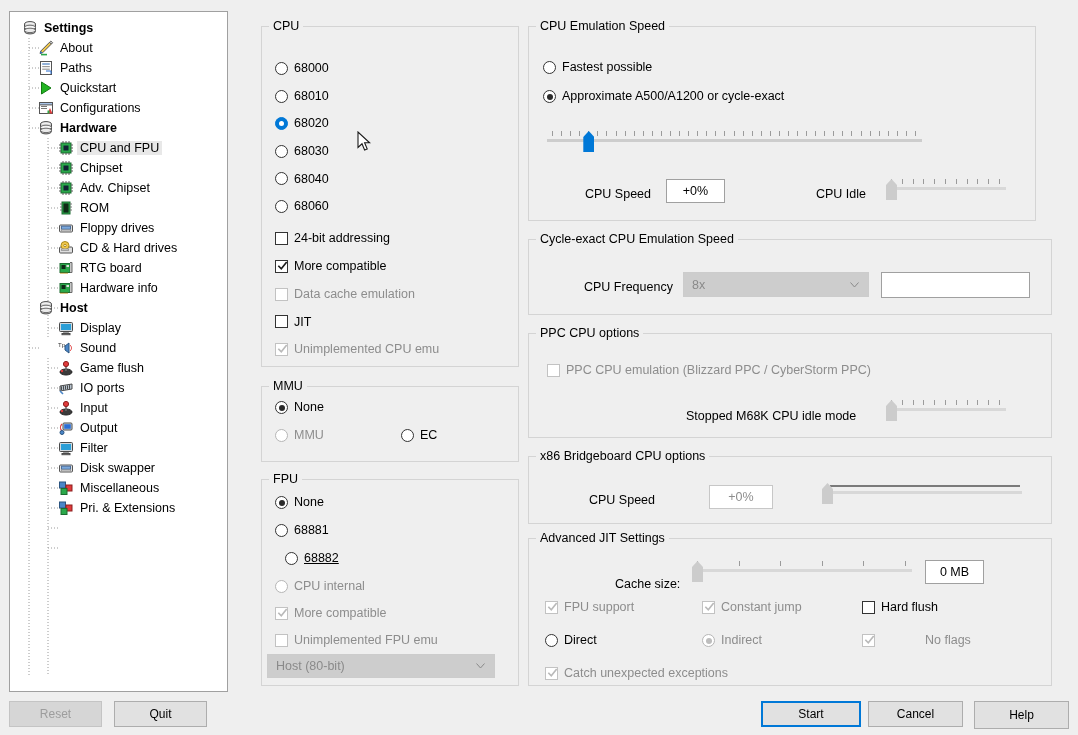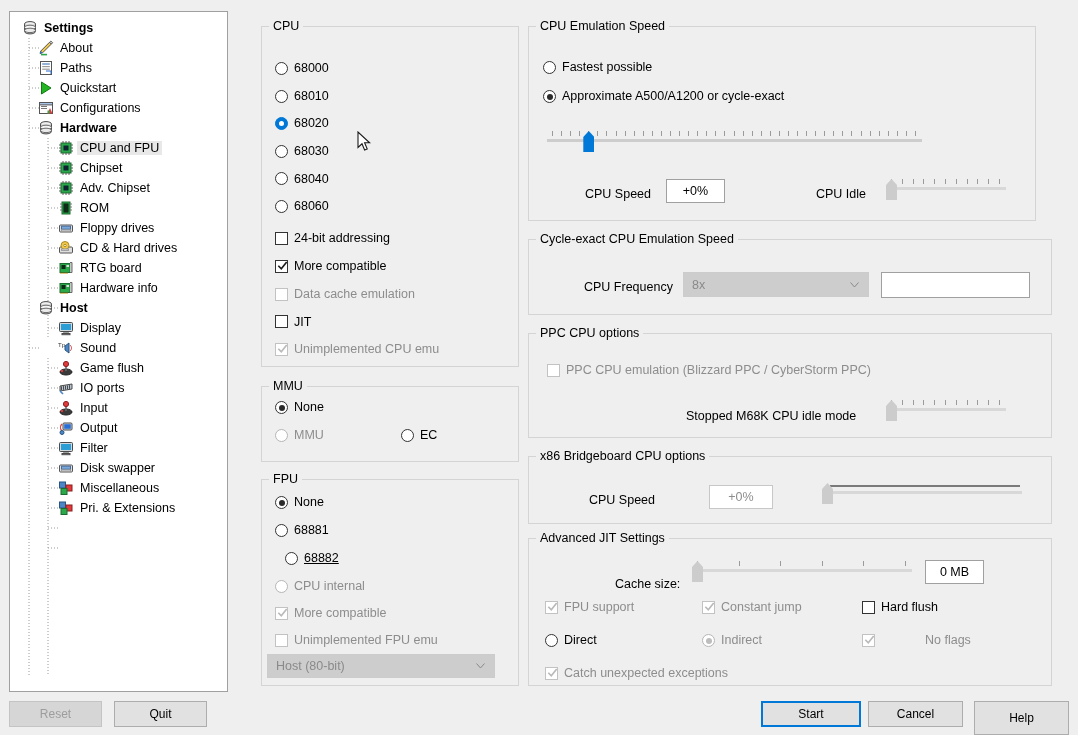--- a/index.html
+++ b/index.html
@@ -44,21 +44,21 @@
     line-height: 1;
     display: flex; align-items: center; justify-content: center;
     cursor: default;
   }
   .btn.disabled { color: #9d9d9d; background: #d6d6d6; border-color: #c4c4c4; }
   .btn.default-focus { border: 2px solid #0078d7; background: #e1e1e1; }
   #btn-reset { position: absolute; left: 9px; top: 701px; width: 93px; height: 26px; }
   #btn-quit  { position: absolute; left: 114px; top: 701px; width: 93px; height: 26px; }
   #btn-start  { position: absolute; left: 761px; top: 701px; width: 100px; height: 26px; }
   #btn-cancel { position: absolute; left: 868px; top: 701px; width: 95px; height: 26px; }
-  #btn-help   { position: absolute; left: 974px; top: 701px; width: 95px; height: 34px; }
+  #btn-help   { position: absolute; left: 974px; top: 701px; width: 95px; height: 28px; }
 
   
   .group {
     position: absolute; box-sizing: border-box;
     border: 1px solid #d4d4d4;
     background: transparent;
   }
   .group > .group-title {
     position: absolute; top: -8px; left: 7px;
     background: #efefef; padding: 0 4px;

